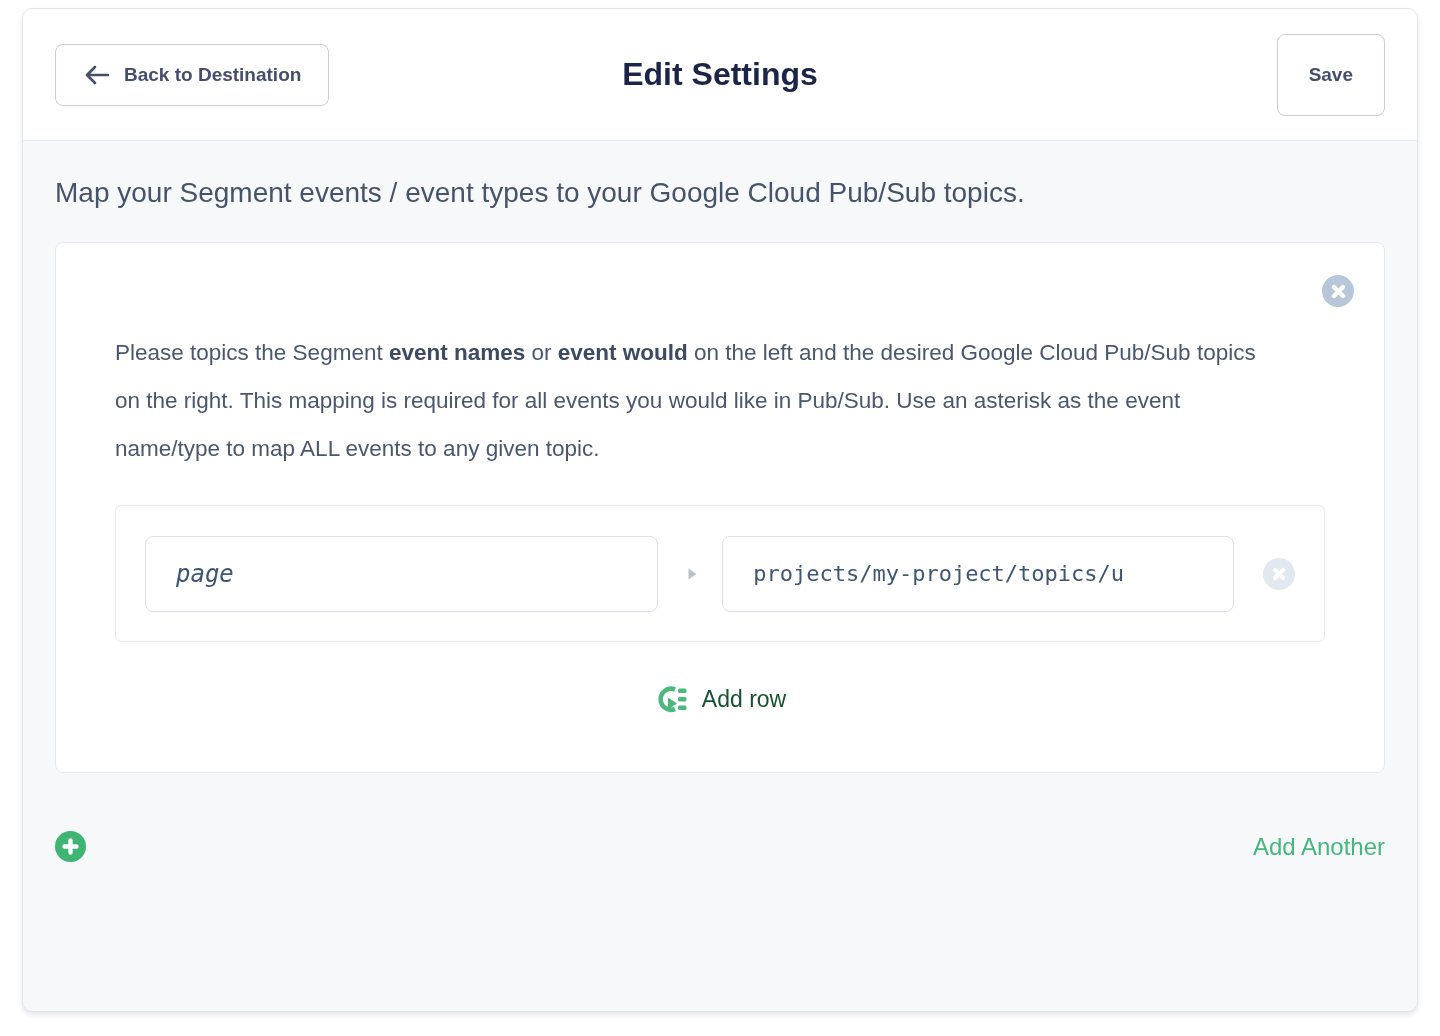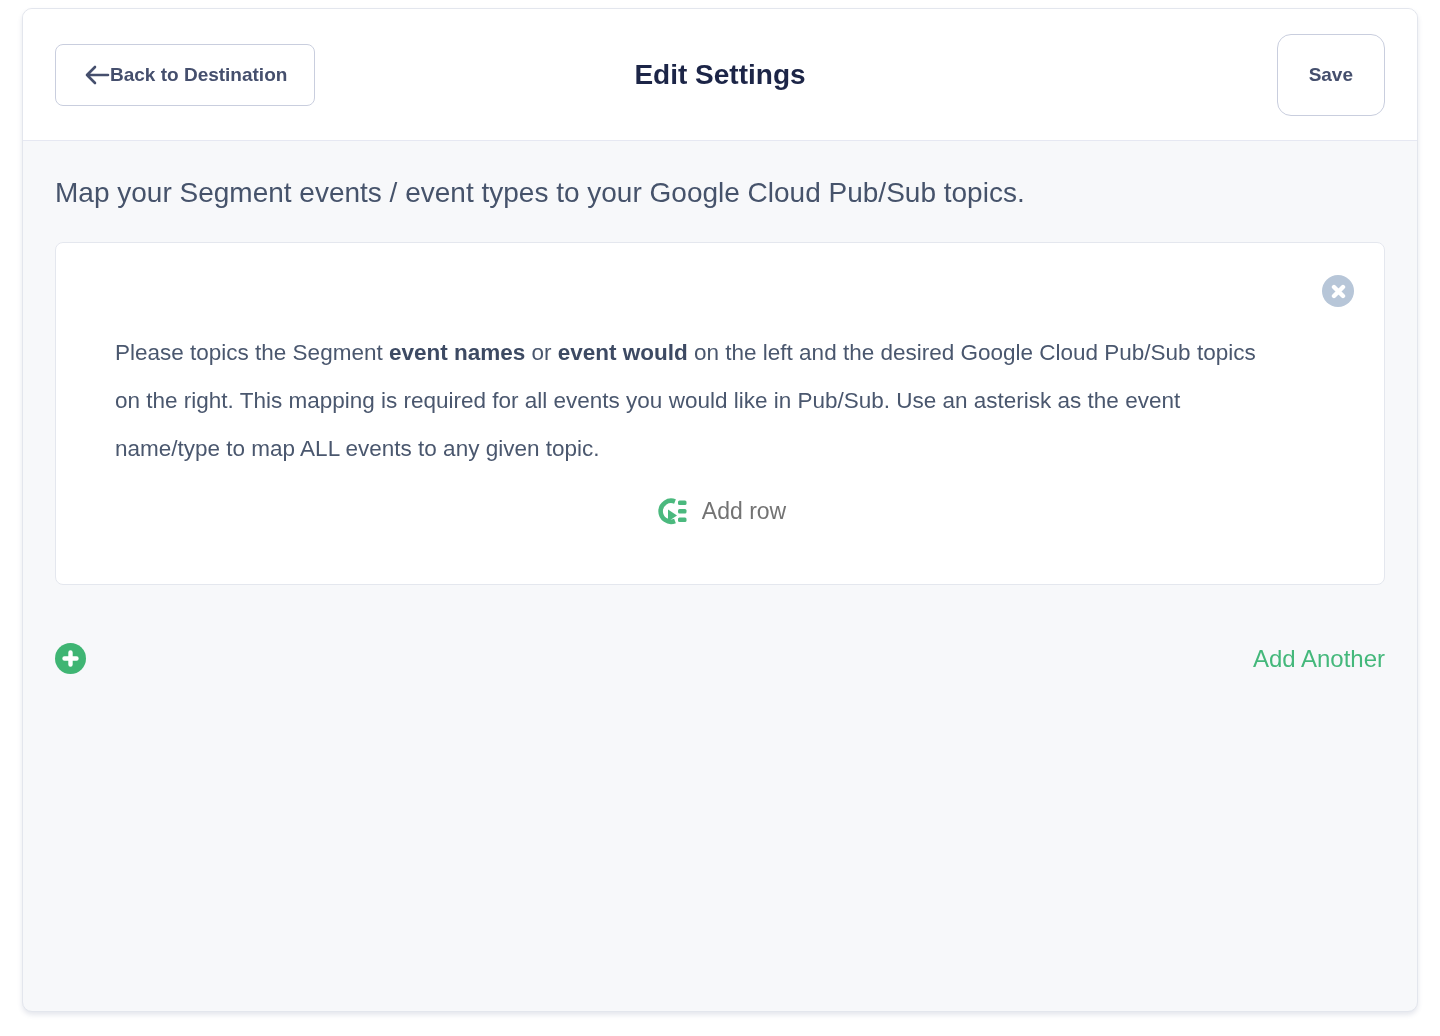--- a/index.html
+++ b/index.html
@@ -8,28 +8,28 @@
 
   .page { position:absolute; left:22px; top:8px; width:1396px; height:1004px;
           background:#f7f8fa; border:1px solid #e3e6ed; border-radius:10px;
           overflow:hidden; box-shadow:0 3px 5px rgba(70,85,130,.14); }
 
   
   .header { position:relative; height:132px; background:#ffffff;
             border-bottom:1px solid #e6e8f2;
             display:flex; align-items:center; justify-content:space-between;
             padding:0 32px; }
-  .btn { display:inline-flex; align-items:center; background:#fff;
+  .btn { display:inline-flex; align-items:center; gap:14px; background:#fff;
          border:1px solid #c9cede; border-radius:8px; cursor:pointer;
          color:#454f6d; font-size:19px; font-weight:700;
          font-family:"Liberation Sans", sans-serif; }
   .btn-back { padding:19px 27px; }
-  .btn-save { padding:29px 31px;border-radius:14px; }
+  .btn-save { padding:29px 31px; }
   .page-title { position:absolute; left:0; right:0; text-align:center;
-                font-size:28px; font-weight:700; color:#1c2547;
+                font-size:32px; font-weight:700; color:#1c2547;
                 pointer-events:none; }
 
   
   .content { padding:36px 32px 0; }
   .intro { font-size:28px; color:#46536b; }
 
   .mappings-card { position:relative; margin-top:33px; background:#ffffff;
                    border:1px solid #e4e7ee; border-radius:8px;
                    padding:62px 59px 58px; }
   .card-close { position:absolute; top:32px; right:30px; width:32px; height:32px;
@@ -45,22 +45,22 @@
                  display:flex; align-items:center; padding:0 29px; }
   .map-input { height:76px; border:1px solid #dce1e9; border-radius:8px;
                background:#fff; padding:0 30px; color:#3e5672; outline:none; }
   .map-input-event { width:519px; font:italic 24px "DejaVu Sans Mono", monospace; }
   .map-input-topic { width:518px; font:22px "DejaVu Sans Mono", monospace; }
   .map-arrow { margin:0 24px 0 29px; flex:none; }
   .row-remove { margin-left:29px; width:32px; height:32px; border-radius:50%;
                 background:#e2e8ef; border:none; cursor:pointer;
                 display:flex; align-items:center; justify-content:center; }
 
-  .add-row { margin-top:24px; display:flex; align-items:center; justify-content:center;
-             gap:15px; cursor:pointer; color:#737373; font-size:23px; }
+  .add-row { margin-top:43px; display:flex; align-items:center; justify-content:center;
+             gap:15px; cursor:pointer; color:#14532d; font-size:23px; }
 
   .add-another { margin-top:58px; display:flex; align-items:center; justify-content:space-between;
                  gap:15px; cursor:pointer; color:#44b87b; font-size:24px; }
   .plus-circle { width:31px; height:31px; border-radius:50%; background:#3fb573;
                  display:flex; align-items:center; justify-content:center; flex:none; }
 </style>
 </head>
 <body>
 
 <div class="page">
@@ -92,20 +92,36 @@
         <span style="display:flex;">
           <svg width="15" height="15" viewBox="0 0 15 15">
             <path d="M3 3 L12 12 M12 3 L3 12" stroke="#ffffff" stroke-width="4.4" stroke-linecap="round"></path>
           </svg>
         </span>
       </button>
 
 
       <p class="mappings-desc"><span>Please topics the Segment </span><b>event names</b><span> or </span><b>event would</b><span> on the left and the desired Google Cloud Pub/Sub topics on the right. This mapping is required for all events you would like in Pub/Sub. Use an asterisk as the event name/type to map ALL events to any given topic.</span></p>
 
+      <div class="mapping-row">
+        <input class="map-input map-input-event" type="text" value="page" style="">
+        <span class="map-arrow" style="display:flex;">
+          <svg width="11" height="14" viewBox="0 0 11 14">
+            <path d="M1.5 1.5 L9.5 7 L1.5 12.5 Z" fill="#b9c1cd"></path>
+          </svg>
+        </span>
+        <input class="map-input map-input-topic" type="text" value="projects/my-project/topics/u" style="">
+        <button class="row-remove">
+          <span style="display:flex;">
+            <svg width="14" height="14" viewBox="0 0 14 14">
+              <path d="M3 3 L11 11 M11 3 L3 11" stroke="#ffffff" stroke-width="4.2" stroke-linecap="round"></path>
+            </svg>
+          </span>
+        </button>
+      </div>
 
       <div class="add-row">
         <span style="display:flex;">
           <svg width="33" height="29" viewBox="0 0 33 29" fill="none">
             <path d="M21 4.5 A 10.5 10.5 0 1 0 21 24" stroke="#4bb97e" stroke-width="4.6"></path>
             <path d="M14 12.5 L14 24.5 L23 18.5 Z" fill="#4bb97e"></path>
             <rect x="24" y="3.5" width="8.5" height="4.6" rx="1.5" fill="#4bb97e"></rect>
             <rect x="24" y="12" width="8.5" height="4.6" rx="1.5" fill="#4bb97e"></rect>
             <rect x="24" y="20.5" width="8.5" height="4.6" rx="1.5" fill="#4bb97e"></rect>
           </svg>

